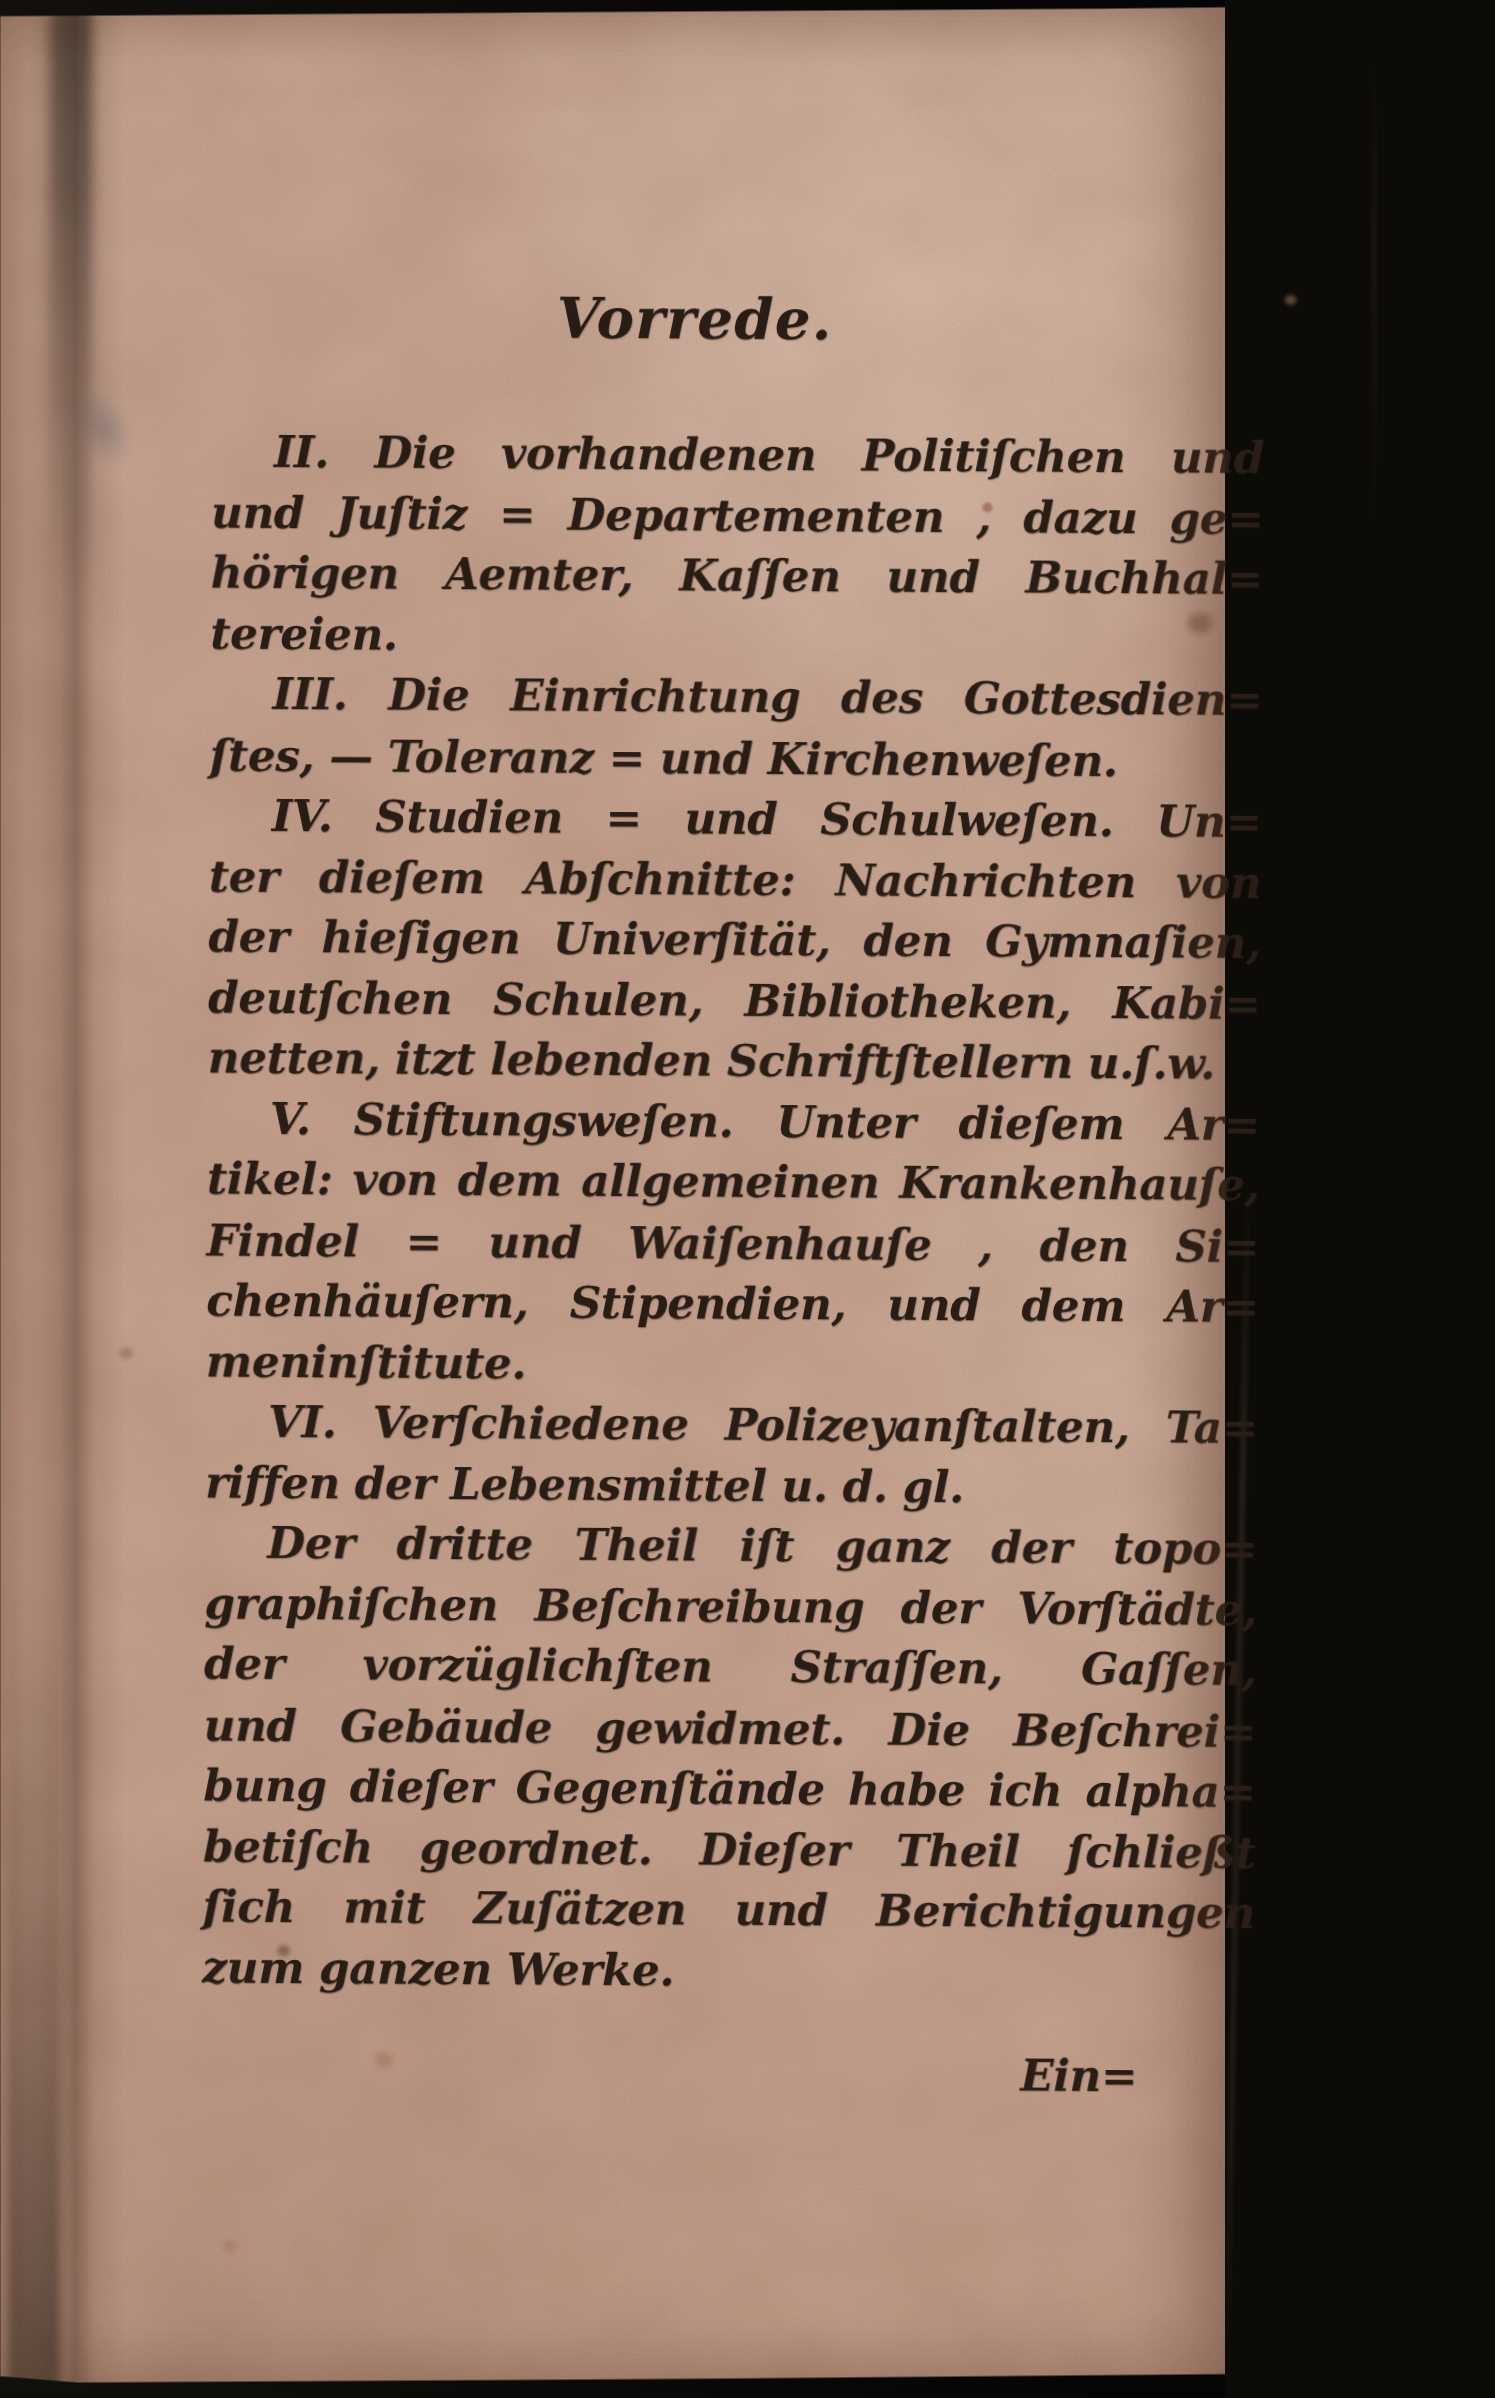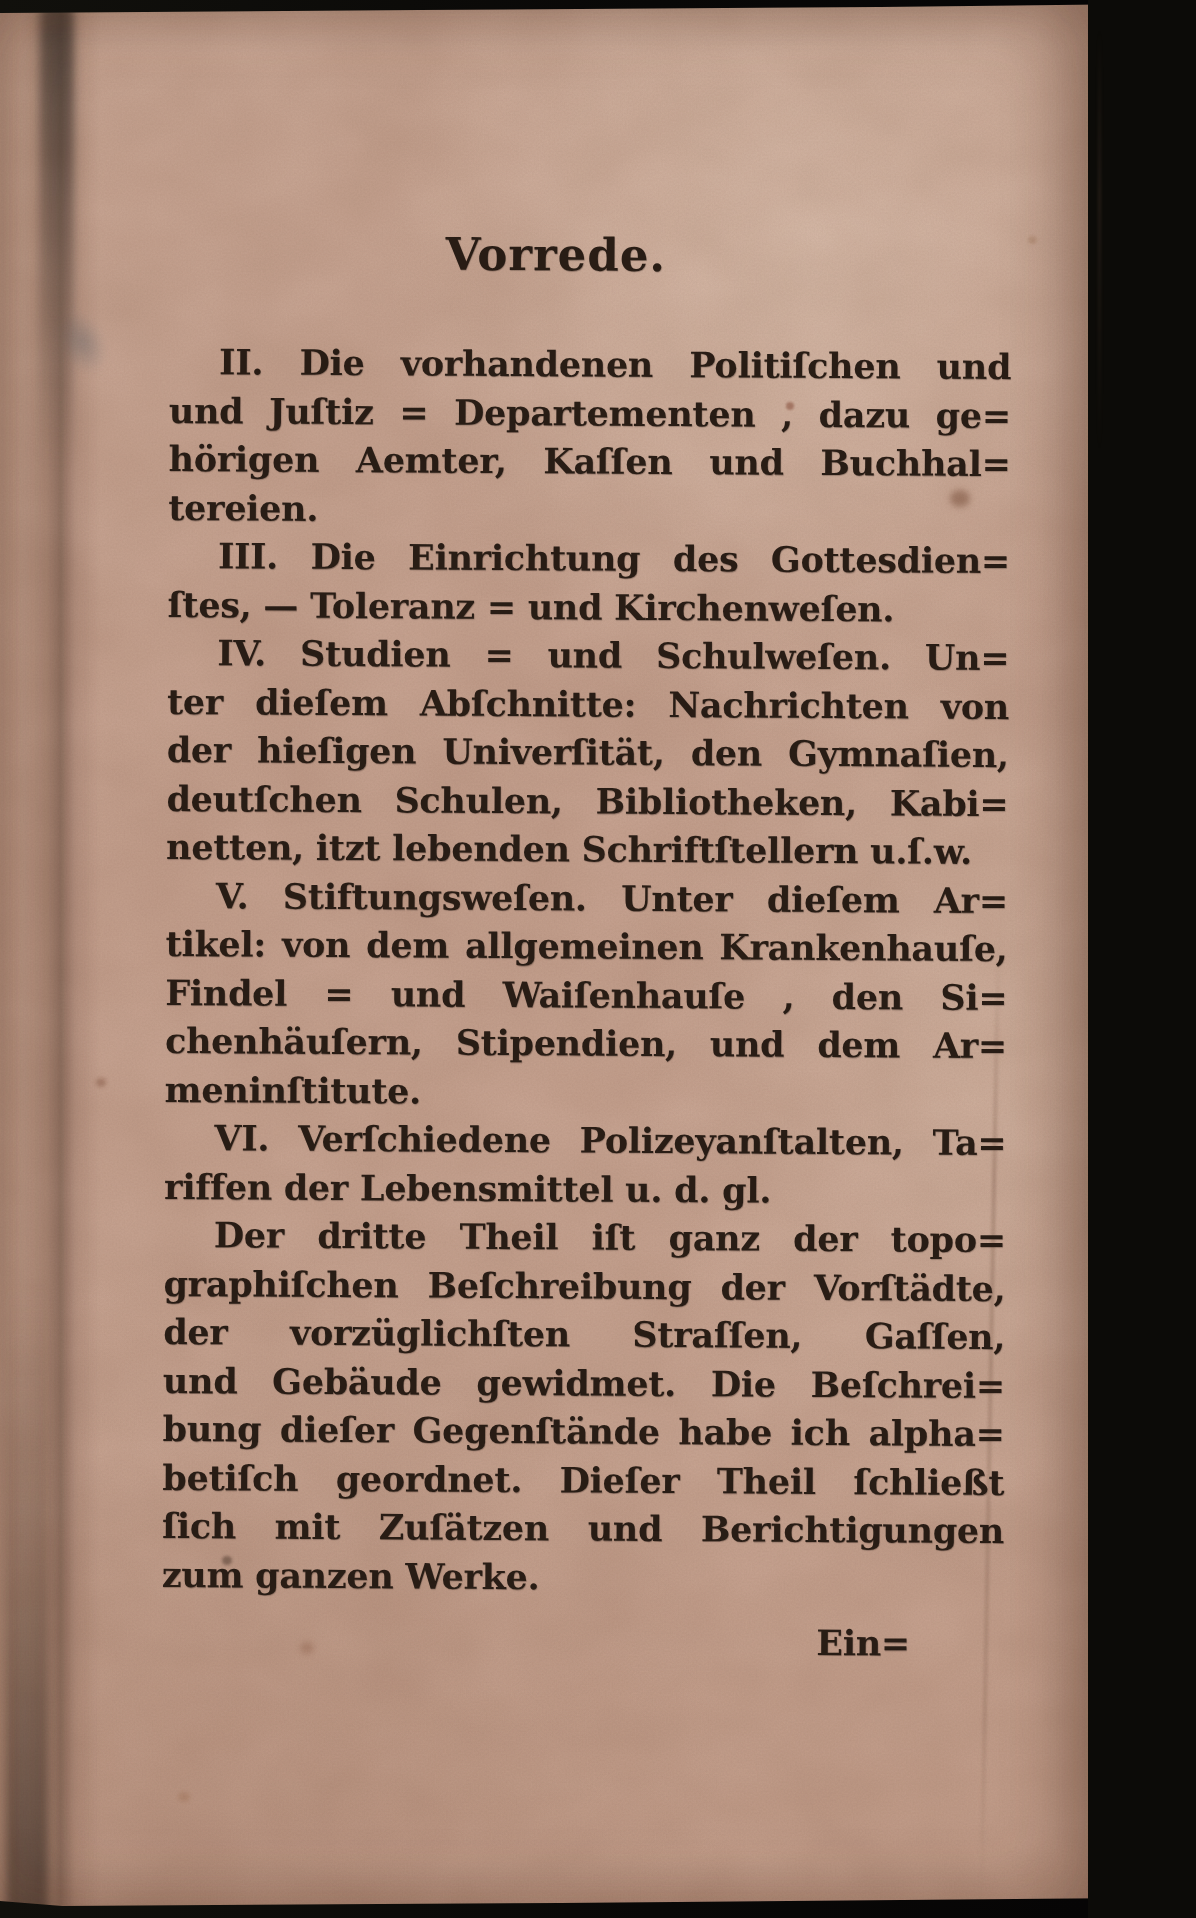--- a/index.html
+++ b/index.html
@@ -5,23 +5,24 @@
   html, body {
     margin: 0;
     padding: 0;
     width: 1196px;
     height: 1918px;
     background: #0c0b08;
     overflow: hidden;
   }
   .scan {
     position: relative;
-    width: 1088px;
+    width: 980px;
     height: 1918px;
     background: linear-gradient(90deg, #11100c, #090807 60%, #060505);
+    font-style: italic;
   }
   
   .page {
     position: absolute;
     inset: 0;
     clip-path: polygon(0px 13px, 420px 10px, 880px 7px, 1143px 4px, 1166px 11px,
                        1174px 32px, 1171px 330px, 1158px 1886px, 1133px 1898px,
                        560px 1903px, 62px 1906px, 0px 1901px);
     background:
       radial-gradient(55% 35% at 74% 14%, rgba(229,207,190,0.50), rgba(229,207,190,0) 70%),
@@ -114,21 +115,21 @@
     margin: 0 70px 54px 0;
   }
   .line {
     text-align: justify;
     text-justify: inter-word;
     text-align-last: justify;
   }
   .line.ind { text-indent: 50px; }
   .line.last { text-align-last: left; }
   .cw-row { text-align-last: left; margin-top: 16px; }
-  .cw { display: inline-block; margin-left: 655px; }
+  .cw { display: inline-block; margin-left: 655px; margin-top: 18px; }
   
   .tex {
     position: absolute;
     inset: 0;
     width: 100%; height: 100%;
     mix-blend-mode: multiply;
     pointer-events: none;
   }
 </style>
 </head>

